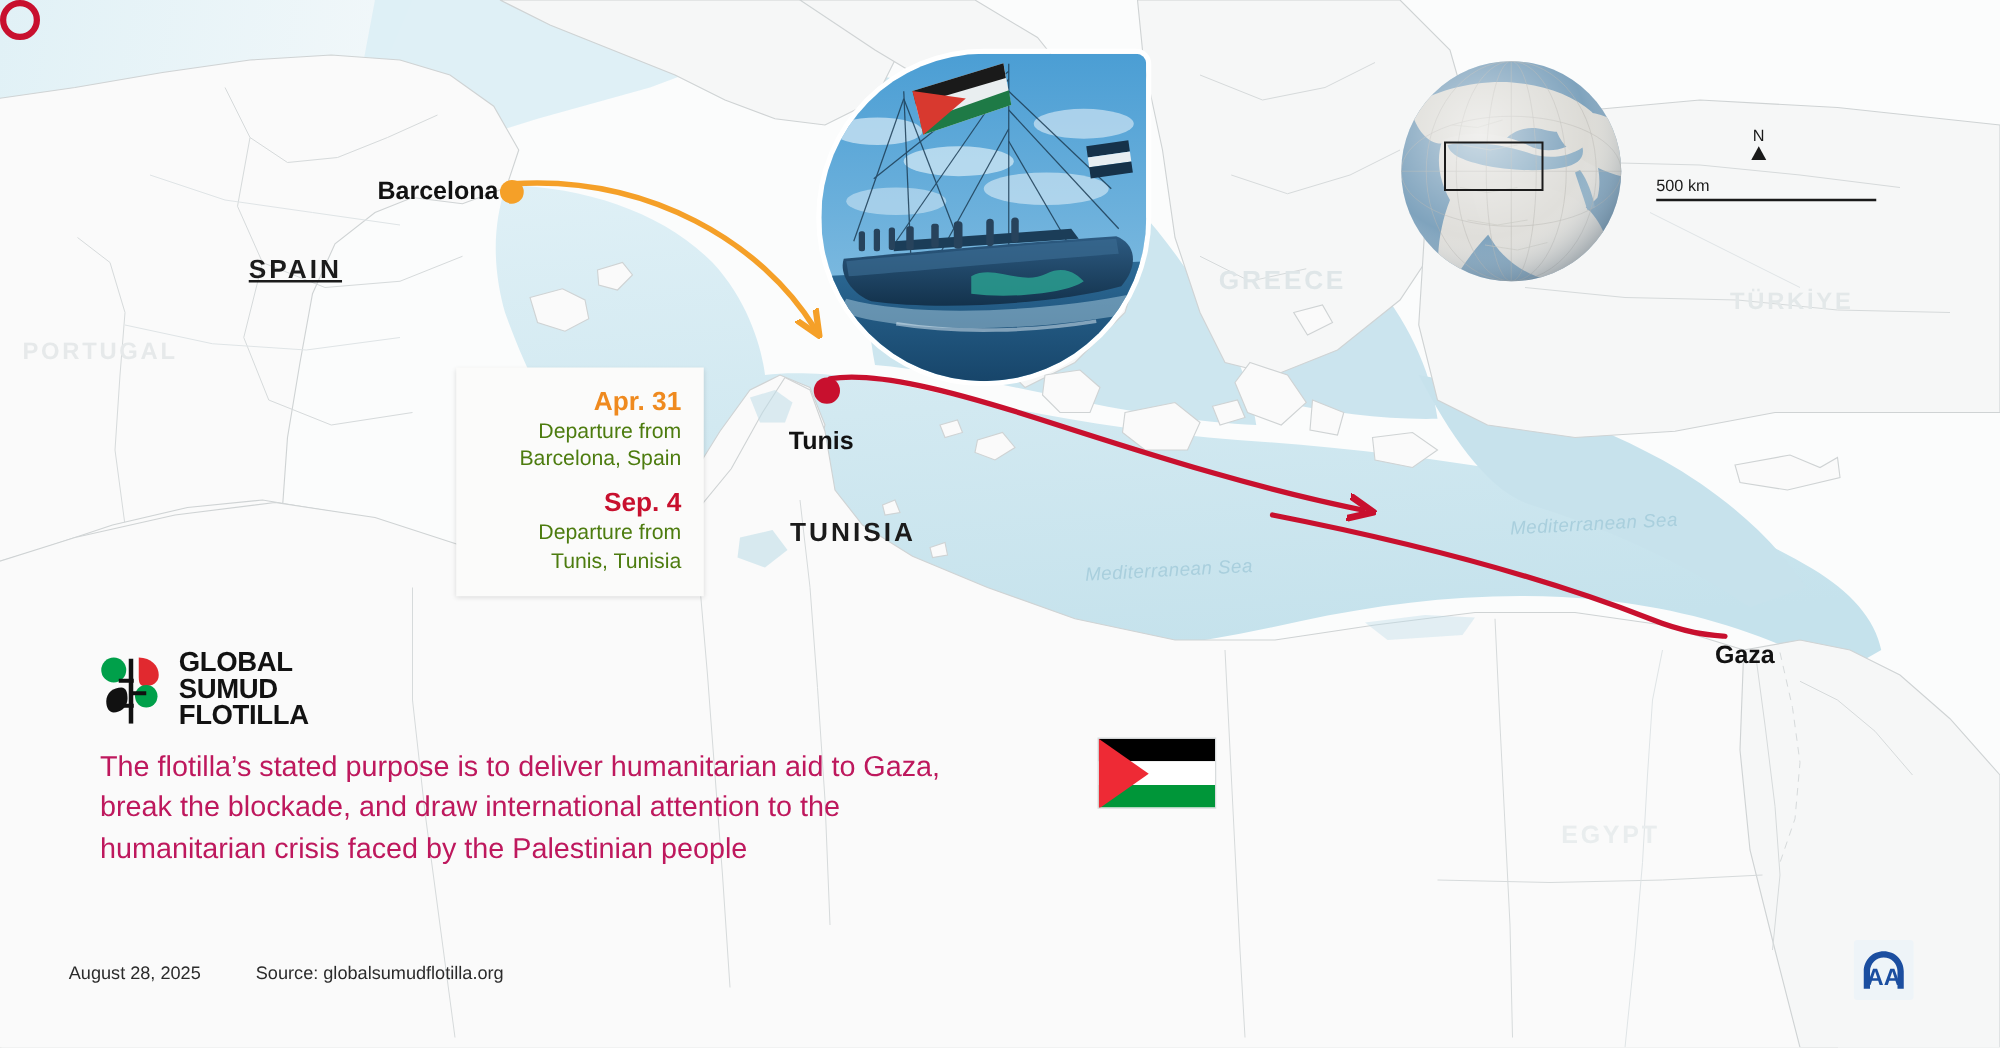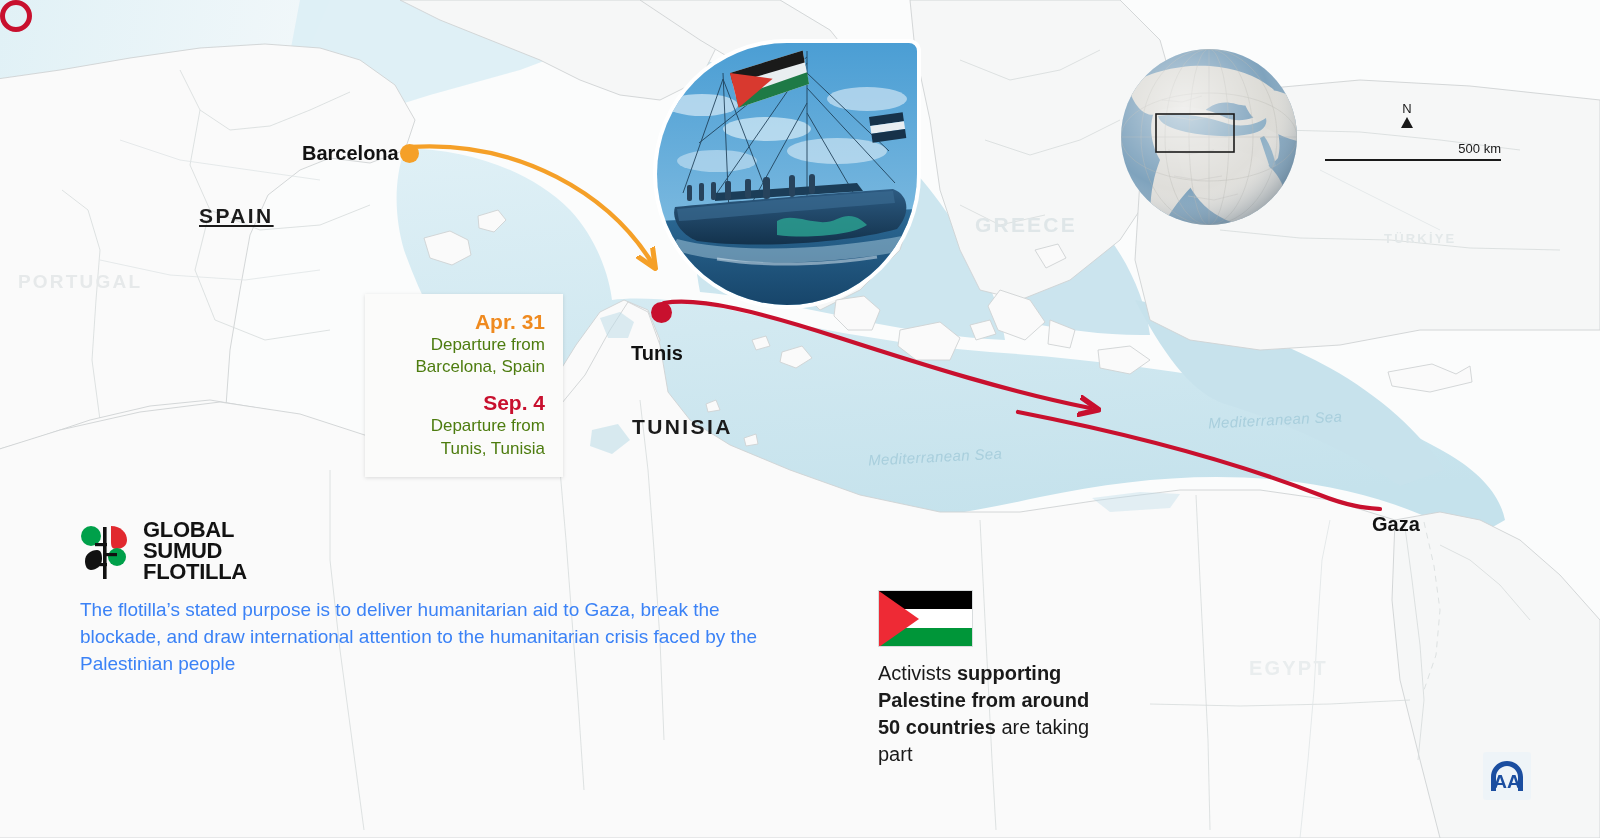--- a/index.html
+++ b/index.html
@@ -64,38 +64,38 @@
   #globe-inset svg{display:block;width:100%;height:100%;}
 
   
   #north-arrow{position:absolute;left:1385px;top:102px;width:44px;text-align:center;}
   #north-arrow .n-letter{font-size:13px;color:#1a1a1a;line-height:1;}
   #north-arrow .n-tri{
     width:0;height:0;margin:2px auto 0;
     border-left:6px solid transparent;border-right:6px solid transparent;
     border-bottom:11px solid #1a1a1a;
   }
-  #scale-bar{position:absolute;left:1325px;top:141px;width:176px;text-align:right;}
+  #scale-bar{position:absolute;left:1325px;top:141px;width:176px;text-align:left;}
   #scale-bar .s-text{font-size:13px;color:#1a1a1a;margin-bottom:3px;}
   #scale-bar .s-line{height:2px;background:#1a1a1a;width:176px;}
 
   
   #brand-block{position:absolute;left:80px;top:520px;width:730px;}
   #gsf-logo{display:flex;align-items:center;gap:9px;}
   #gsf-logo .mark{width:54px;height:56px;flex:0 0 auto;}
   #gsf-logo .wordmark{
     font-weight:bold;font-size:22px;line-height:.95;letter-spacing:-.3px;
     color:#121212;
   }
   #title{
     margin-top:18px;font-size:40px;font-weight:bold;color:#161616;
     letter-spacing:-0.4px;line-height:1;
   }
   #desc{
-    margin-top:14px;font-size:19px;line-height:1.42;color:#3b82f6;
+    margin-top:14px;font-size:23px;line-height:1.42;color:#be185d;
     max-width:715px;
   }
 
   
   #activists{position:absolute;left:878px;top:590px;width:230px;}
   #pal-flag{width:95px;height:57px;position:relative;overflow:hidden;border:1px solid #d8dcdd;box-sizing:border-box;}
   #pal-flag .band{position:absolute;left:0;width:100%;height:33.34%;}
   #pal-flag .b-black{top:0;background:#000000;}
   #pal-flag .b-white{top:33.33%;background:#ffffff;}
   #pal-flag .b-green{top:66.66%;background:#009639;}
@@ -253,21 +253,21 @@
 
     <path d="M664,303 C700,297 760,312 840,338 C930,367 1010,392 1090,408" fill="none" stroke="#C8102E" stroke-width="4.2" stroke-linecap="round" marker-end="url(#arrowRed)"></path>
     <path d="M1018,412 C1120,432 1230,460 1320,495 C1350,507 1368,508 1380,509" fill="none" stroke="#C8102E" stroke-width="4.2" stroke-linecap="round"></path>
   </svg>
 
   <div class="layer">
     <div class="ctry" style="left:18px;top:227px;font-size:19px;margin-top:44px;">PORTUGAL</div>
     <div class="ctry dark" style="left:199px;top:204px;font-size:21px;text-decoration:underline;">SPAIN</div>
     <div class="ctry dark" style="left:632px;top:415px;font-size:21px;">TUNISIA</div>
     <div class="ctry" style="left:975px;top:213px;font-size:21px;color:#dfe6e8;">GREECE</div>
-    <div class="ctry" style="left:1384px;top:231px;font-size:13px;color:#e3e8e9;">TÜRKİYE</div>
+    <div class="ctry" style="left:1384px;top:231px;font-size:19px;color:#e3e8e9;">TÜRKİYE</div>
     <div class="ctry" style="left:1249px;top:657px;font-size:20px;color:#e9edee;">EGYPT</div>
 
     <div class="sealabel" style="left:868px;top:448px;transform:rotate(-3deg);">Mediterranean Sea</div>
     <div class="sealabel" style="left:1208px;top:411px;transform:rotate(-3deg);">Mediterranean Sea</div>
   </div>
 
   <div class="layer">
 
     <div class="city-label" style="left:302px;top:142px;font-size:20px;">Barcelona</div>
     <div class="dot dot-orange" style="left:400px;top:144px;width:19px;height:19px;"></div>
@@ -454,23 +454,26 @@
     <div id="desc">The flotilla’s stated purpose is to deliver humanitarian aid to Gaza, break the blockade, and draw international attention to the humanitarian crisis faced by the Palestinian people</div>
   </div>
 
   <div id="activists">
     <div id="pal-flag">
       <div class="band b-black"></div>
       <div class="band b-white"></div>
       <div class="band b-green"></div>
       <div class="tri"></div>
     </div>
-    <div class="act-text"><span>Activists </span><b>supporting Palestine from around 50 countries</b><span> are taking part</span></div>
-  </div>
-
+  </div>
+
+  <div id="footer">
+    <div>August 28, 2025</div>
+    <div>Source: globalsumudflotilla.org</div>
+  </div>
 
   <div id="aa-logo">
     <svg viewBox="0 0 48 48">
       <rect x="0" y="0" width="48" height="48" rx="3" fill="#eef4f8"></rect>
       <path d="M24,9 C33,9 40,16 40,25 L40,39 L35,39 L35,25 C35,19 30,14 24,14
                C18,14 13,19 13,25 L13,39 L8,39 L8,25 C8,16 15,9 24,9 Z" fill="#1B4EA0"></path>
       <text x="24" y="36" text-anchor="middle" font-family="'Liberation Sans',sans-serif" font-size="19" font-weight="bold" fill="#1B4EA0">AA</text>
     </svg>
   </div>
 

